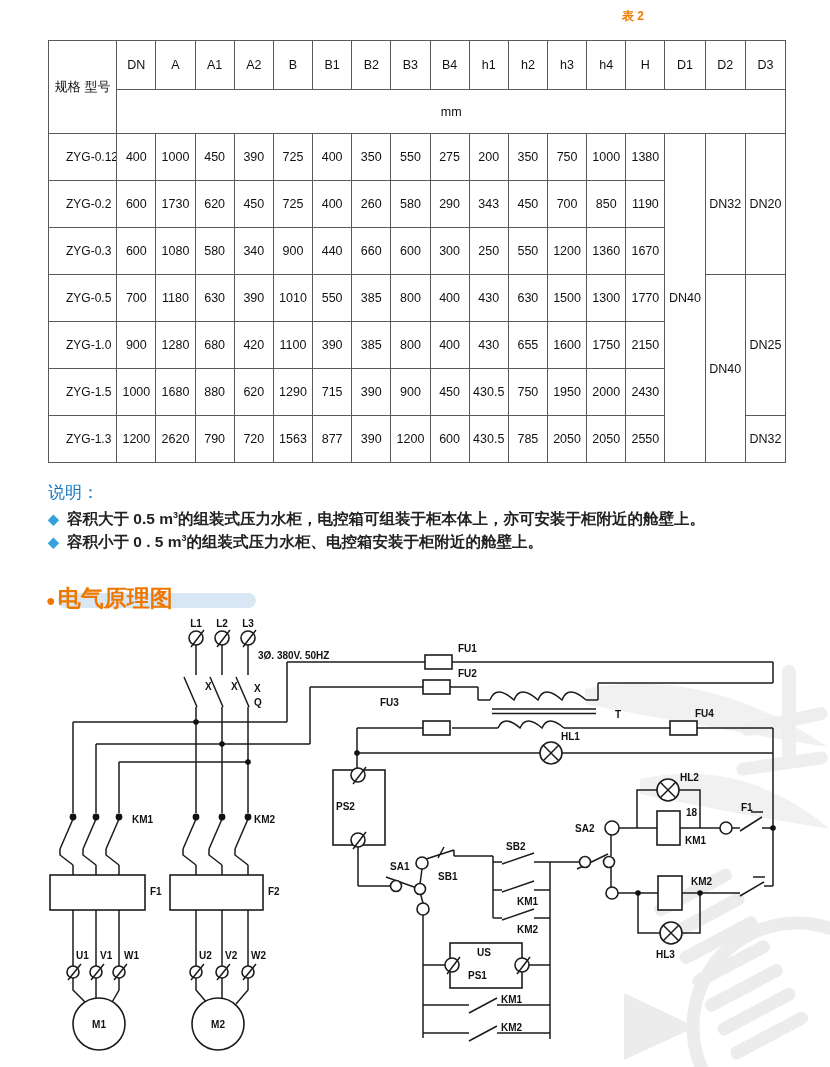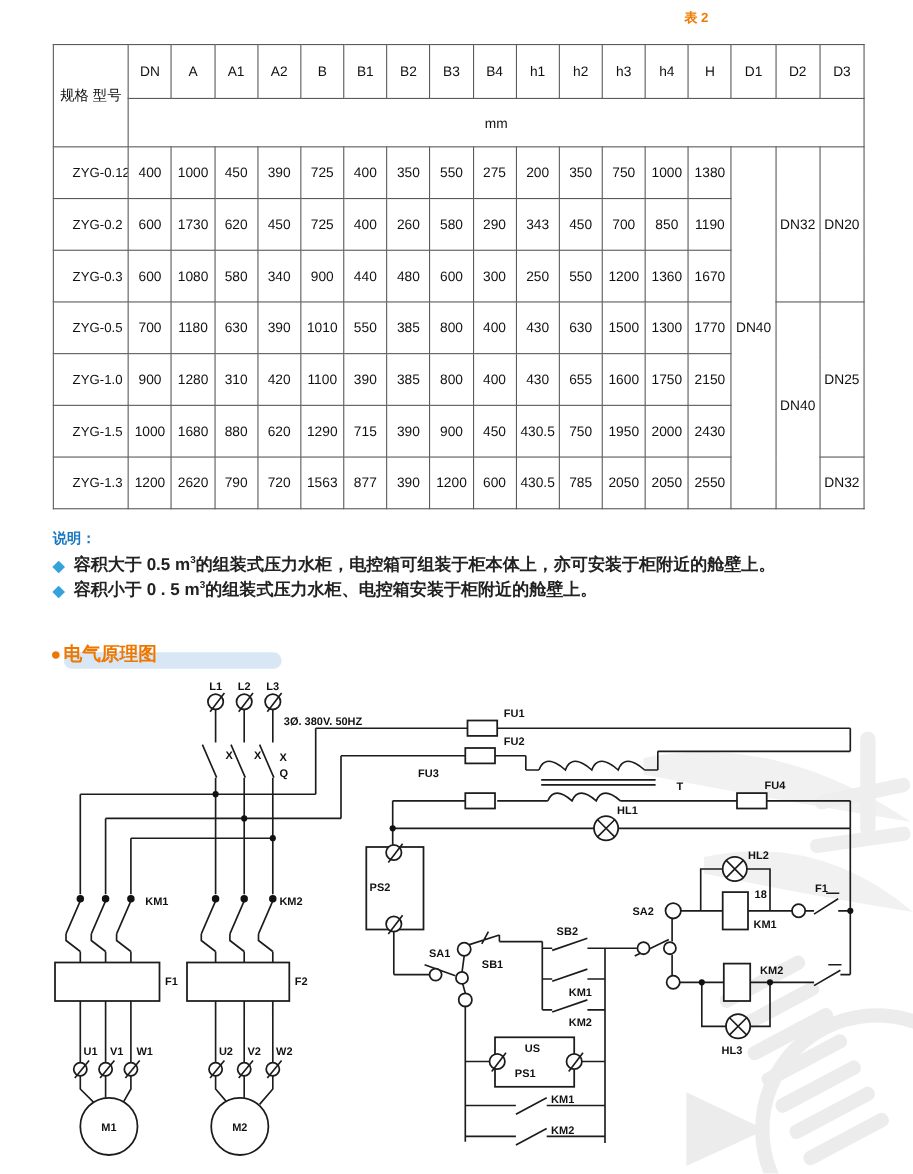--- a/index.html
+++ b/index.html
@@ -11,30 +11,30 @@
              table-layout:fixed;font-size:12.5px;color:#111;}
   table.spec td,table.spec th{border:1px solid #5a5a5a;text-align:center;padding:0;
              font-weight:normal;overflow:hidden;white-space:nowrap;}
   table.spec thead tr.hrow{height:49px;}
   table.spec thead tr.urow{height:44px;}
   table.spec tbody tr{height:47px;}
   table.spec td.model{text-align:left;padding-left:17px;font-size:12px;}
   table.spec th.corner{font-size:13px;}
   
   .notes{position:absolute;left:48px;top:481px;width:742px;}
-  .notes-heading{color:#1677c0;font-size:13px;font-weight:bold;margin-bottom:3px;}
+  .notes-heading{color:#1677c0;font-size:17px;font-weight:normal;margin-bottom:3px;}
   .note-line{display:flex;font-size:15.5px;font-weight:bold;color:#222;line-height:1.5;}
   .note-line .diamond{width:19px;flex:0 0 19px;color:#35a2dc;font-size:14px;padding-top:2px;}
   .note-line .note-text{flex:1;}
   .note-text sup{font-size:9px;}
   
   .section-head{position:absolute;left:46px;top:583px;width:300px;height:26px;}
   .section-head .band{position:absolute;left:12px;top:10px;width:198px;height:15px;
                       background:#d8e7f3;border-radius:8px;}
-  .section-head .txt{position:relative;z-index:1;color:#ee7700;font-weight:bold;font-size:17px;}
+  .section-head .txt{position:relative;z-index:1;color:#ee7700;font-weight:bold;font-size:23px;}
   .section-head .bullet{position:relative;z-index:1;color:#ee7700;font-size:16px;margin-right:2px;}
   
   svg.schematic{position:absolute;left:40px;top:607px;}
   svg.schematic .wire{stroke:#1c1c1c;stroke-width:1.5;fill:none;}
   svg.schematic .box{stroke:#1c1c1c;stroke-width:1.6;fill:#ffffff;}
   svg.schematic .dot{fill:#111;}
   svg.schematic text{font-family:"Liberation Sans",sans-serif;font-size:10px;font-weight:bold;fill:#111;}
 </style>
 </head>
 <body>
@@ -113,21 +113,21 @@
           <td>1190</td>
         </tr>
         <tr>
           <td class="model">ZYG-0.3</td>
           <td>600</td>
           <td>1080</td>
           <td>580</td>
           <td>340</td>
           <td>900</td>
           <td>440</td>
-          <td>480</td>
+          <td>660</td>
           <td>600</td>
           <td>300</td>
           <td>250</td>
           <td>550</td>
           <td>1200</td>
           <td>1360</td>
           <td>1670</td>
         </tr>
         <tr>
           <td class="model">ZYG-0.5</td>
@@ -145,21 +145,21 @@
           <td>1500</td>
           <td>1300</td>
           <td>1770</td>
           <td rowspan="4">DN40</td>
           <td rowspan="3">DN25</td>
         </tr>
         <tr>
           <td class="model">ZYG-1.0</td>
           <td>900</td>
           <td>1280</td>
-          <td>310</td>
+          <td>680</td>
           <td>420</td>
           <td>1100</td>
           <td>390</td>
           <td>385</td>
           <td>800</td>
           <td>400</td>
           <td>430</td>
           <td>655</td>
           <td>1600</td>
           <td>1750</td>

